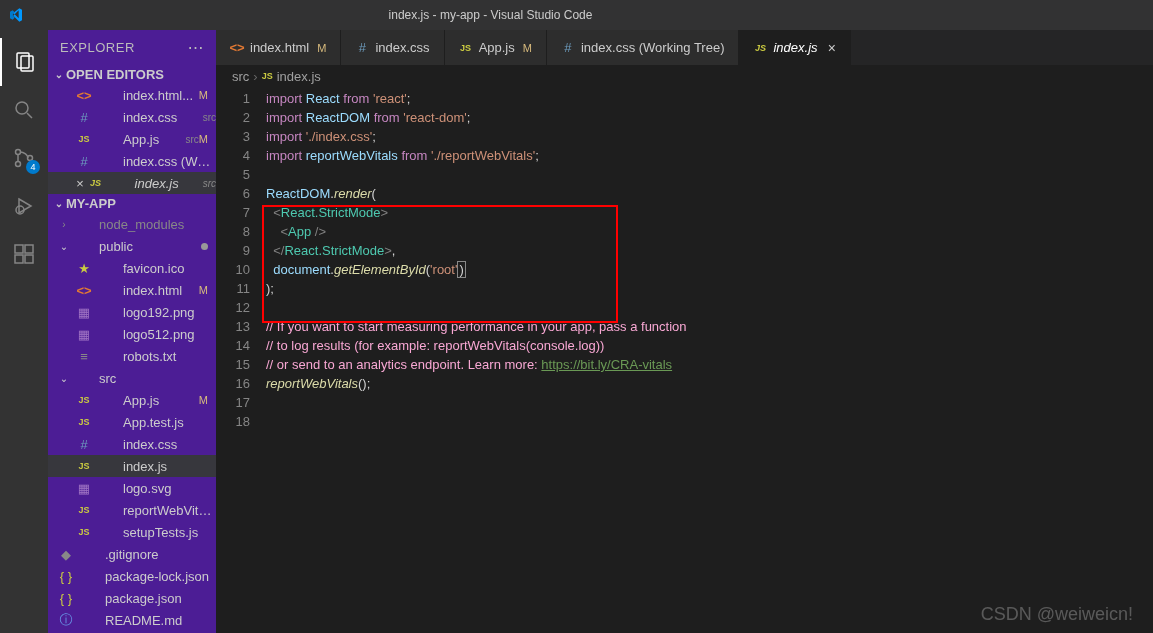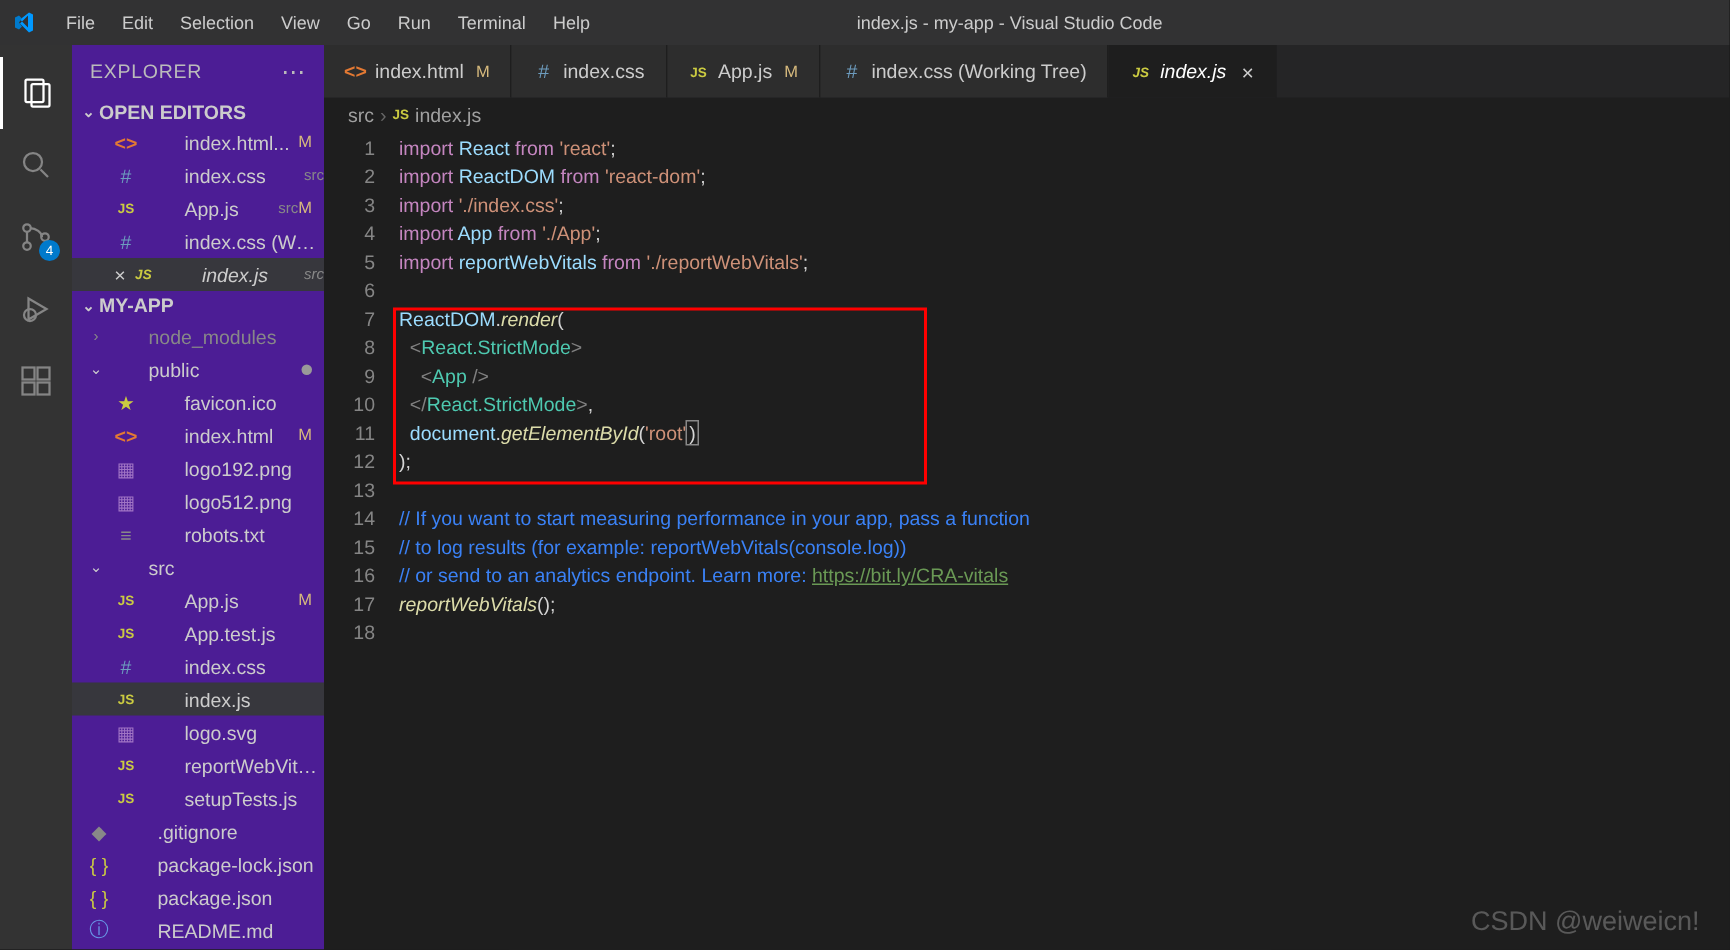--- a/index.html
+++ b/index.html
@@ -55,46 +55,36 @@
 .gutter { width: 50px; text-align: right; padding-right: 16px; color: #858585; user-select: none; padding-top: 2px; }
 .gutter div { height: 19px; }
 .lines { flex: 1; padding-top: 2px; position: relative; }
 .line { height: 19px; white-space: pre; }
 .highlight-box { position: absolute; border: 2px solid #ff0000; pointer-events: none; }
 .k-import { color: #c586c0; }
 .k-from { color: #c586c0; }
 .k-str { color: #ce9178; }
 .k-var { color: #9cdcfe; }
 .k-fn { color: #dcdcaa; font-style: italic; }
-.k-comment { color: #3b82f6; }
+.k-comment { color: #f9a8d4; }
 .k-tag { color: #4ec9b0; }
 .k-punct { color: #808080; }
 .k-white { color: #d4d4d4; }
 .k-link { color: #6a9955; text-decoration: underline; }
 .cursor-box { border: 1px solid #888; padding: 0 1px; }
 .watermark { position: absolute; bottom: 8px; right: 20px; color: rgba(200,200,200,0.35); font-size: 18px; font-family: sans-serif; }
 </style>
 </head>
 <body>
 
 <div class="titlebar">
   <svg class="logo" viewBox="0 0 24 24">
       <path fill="#0098ff" d="M17 2l4 2v16l-4 2-9-9 2-2 6 6V5l-6 6-2-2z"></path>
       <path fill="#007acc" d="M3 7l4-2 3 3-3 4 3 4-3 3-4-2V7z"></path>
     </svg>
-  <div class="menu">
-    <div class="menu-item">File</div>
-    <div class="menu-item">Edit</div>
-    <div class="menu-item">Selection</div>
-    <div class="menu-item">View</div>
-    <div class="menu-item">Go</div>
-    <div class="menu-item">Run</div>
-    <div class="menu-item">Terminal</div>
-    <div class="menu-item">Help</div>
-  </div>
   <div class="title">index.js - my-app - Visual Studio Code</div>
   <div style="width:200px"></div>
 </div>
 
 <div class="main">
   <div class="activitybar">
     <div class="activity-icon active">
       <svg viewBox="0 0 24 24" fill="none" stroke="currentColor" stroke-width="1.5">
           <rect x="4" y="3" width="12" height="15" rx="1"></rect>
           <rect x="8" y="6" width="12" height="15" rx="1"></rect>
@@ -360,21 +350,20 @@
           <div>15</div>
           <div>16</div>
           <div>17</div>
           <div>18</div>
         </div>
       <div class="lines">
         <div class="highlight-box" style="left:-4px;top:118px;width:356px;height:118px"></div>
         <div class="line"><span class="k-import">import</span> <span class="k-var">React</span> <span class="k-from">from</span> <span class="k-str">'react'</span><span class="k-white">;</span></div>
         <div class="line"><span class="k-import">import</span> <span class="k-var">ReactDOM</span> <span class="k-from">from</span> <span class="k-str">'react-dom'</span><span class="k-white">;</span></div>
         <div class="line"><span class="k-import">import</span> <span class="k-str">'./index.css'</span><span class="k-white">;</span></div>
-        <div class="line"><span class="k-import">import</span> <span class="k-var">App</span> <span class="k-from">from</span> <span class="k-str">'./App'</span><span class="k-white">;</span></div>
         <div class="line"><span class="k-import">import</span> <span class="k-var">reportWebVitals</span> <span class="k-from">from</span> <span class="k-str">'./reportWebVitals'</span><span class="k-white">;</span></div>
         <div class="line"></div>
         <div class="line"><span class="k-var">ReactDOM</span><span class="k-white">.</span><span class="k-fn">render</span><span class="k-white">(</span></div>
         <div class="line">  <span class="k-punct">&lt;</span><span class="k-tag">React.StrictMode</span><span class="k-punct">&gt;</span></div>
         <div class="line">    <span class="k-punct">&lt;</span><span class="k-tag">App</span><span class="k-punct"> /&gt;</span></div>
         <div class="line">  <span class="k-punct">&lt;/</span><span class="k-tag">React.StrictMode</span><span class="k-punct">&gt;</span><span class="k-white">,</span></div>
         <div class="line">  <span class="k-var">document</span><span class="k-white">.</span><span class="k-fn">getElementById</span><span class="k-white">(</span><span class="k-str">'root'</span><span class="k-white cursor-box">)</span></div>
         <div class="line"><span class="k-white">);</span></div>
         <div class="line"></div>
         <div class="line"><span class="k-comment">// If you want to start measuring performance in your app, pass a function</span></div>

